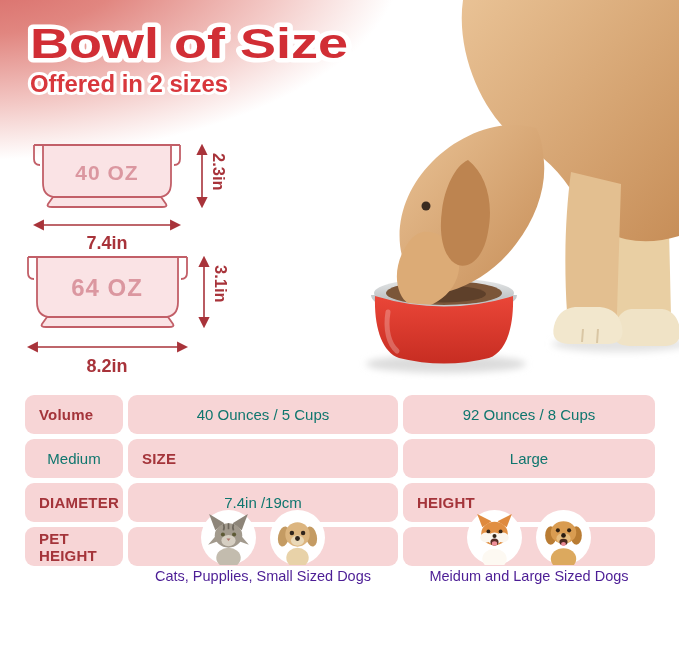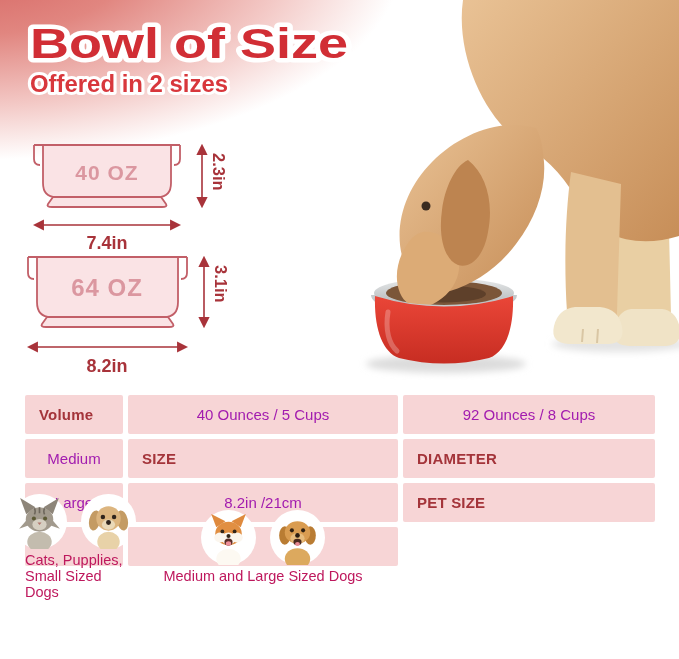--- a/index.html
+++ b/index.html
@@ -17,27 +17,27 @@
   .title-svg { left:22px; top:14px; }
   .subtitle-svg { left:22px; top:64px; }
   .diagram1 { left:32px; top:138px; }
   .diagram2 { left:26px; top:250px; }
   .hero { left:338px; top:0px; }
   .spec-table {
     position:absolute; left:25px; top:395px; width:630px;
     display:grid; grid-template-columns:98px 270px 252px;
     grid-template-rows:39px 39px 39px 39px 86px; gap:5px;
   }
-  .cell { background:#f7d5d6; border-radius:2px; display:flex; align-items:center; justify-content:center; }
+  .cell { background:#f7d5d6; border-radius:9px; display:flex; align-items:center; justify-content:center; }
   .cell.lbl { justify-content:flex-start; padding-left:14px; color:#a4343a; font-weight:bold; font-size:15px; letter-spacing:0.2px; }
-  .cell.val { color:#a21caf; font-size:15px; }
+  .cell.val { color:#0f766e; font-size:15px; }
   .cell.pet { flex-direction:column; gap:3px; padding:5px 0; }
   .avatars { display:flex; gap:14px; align-items:center; }
   .avatar { width:55px; height:55px; display:block; }
-  .caption { color:#be185d; font-size:14.5px; }
+  .caption { color:#4c1d95; font-size:14.5px; }
 </style>
 </head>
 <body>
 
 <div class="page">
 
   <div class="header-gradient"></div>
 
   <svg class="abs title-svg" width="380" height="58">
     <text x="8" y="44" font-size="43" font-weight="bold" font-family="'Liberation Sans', sans-serif" fill="#d12e35" stroke="#ffffff" stroke-width="9" paint-order="stroke" stroke-linejoin="round" textLength="318" lengthAdjust="spacingAndGlyphs">Bowl of Size</text>
@@ -121,27 +121,28 @@
     <path d="M50 312 C47 330 51 344 59 351" stroke="rgba(255,255,255,0.25)" stroke-width="5" fill="none" stroke-linecap="round"></path>
   </svg>
 
   <div class="spec-table">
     <div class="cell lbl">Volume</div>
     <div class="cell val">40 Ounces / 5 Cups</div>
     <div class="cell val">92 Ounces / 8 Cups</div>
 
     <div class="cell val">Medium</div>
     <div class="cell lbl">SIZE</div>
+    <div class="cell val">Large</div>
+
     <div class="cell lbl">DIAMETER</div>
-
-    <div class="cell val">Large</div>
-    <div class="cell val">8.2in /21cm</div>
-
-
-    <div class="cell lbl">PET SIZE</div>
+    <div class="cell val">7.4in /19cm</div>
+
+    <div class="cell lbl">HEIGHT</div>
+
+    <div class="cell lbl">PET HEIGHT</div>
 
     <div class="cell pet">
       <div class="avatars">
         <svg class="avatar" viewBox="0 0 54 54">
           <circle cx="27" cy="27" r="27" fill="#ffffff"></circle>
           <path d="M14 20 L8 4 L23 13 Z" fill="#8d8579"></path>
           <path d="M40 20 L46 4 L31 13 Z" fill="#8d8579"></path>
           <ellipse cx="27" cy="25" rx="13.5" ry="12" fill="#a29a8d"></ellipse>
           <path d="M22 14 q1.5 3.5 0 6 M27 13 q0 3.5 0 6 M32 14 q-1.5 3.5 0 6" stroke="#6e675c" stroke-width="1.6" fill="none"></path>
           <path d="M14 26 L7 34 L16 31 Z" fill="#a29a8d"></path>
@@ -191,17 +192,17 @@
           <ellipse cx="27" cy="22" rx="12.5" ry="11" fill="#d99c51"></ellipse>
           <ellipse cx="27" cy="28" rx="7" ry="5.5" fill="#e7bc7d"></ellipse>
           <circle cx="21.5" cy="20" r="2" fill="#2f2012"></circle>
           <circle cx="32.5" cy="20" r="2" fill="#2f2012"></circle>
           <circle cx="27" cy="25" r="2.3" fill="#2a1c10"></circle>
           <ellipse cx="27" cy="31.5" rx="4" ry="3.2" fill="#4a2a1e"></ellipse>
           <ellipse cx="27" cy="33.4" rx="2.4" ry="2" fill="#e98a94"></ellipse>
           <ellipse cx="27" cy="48" rx="12.5" ry="10.5" fill="#dca95e"></ellipse>
         </svg>
       </div>
-      <div class="caption">Medium and Large Sized Dogs</div>
+      <div class="caption">Meidum and Large Sized Dogs</div>
     </div>
   </div>
 
 </div>
 
 </body></html>

